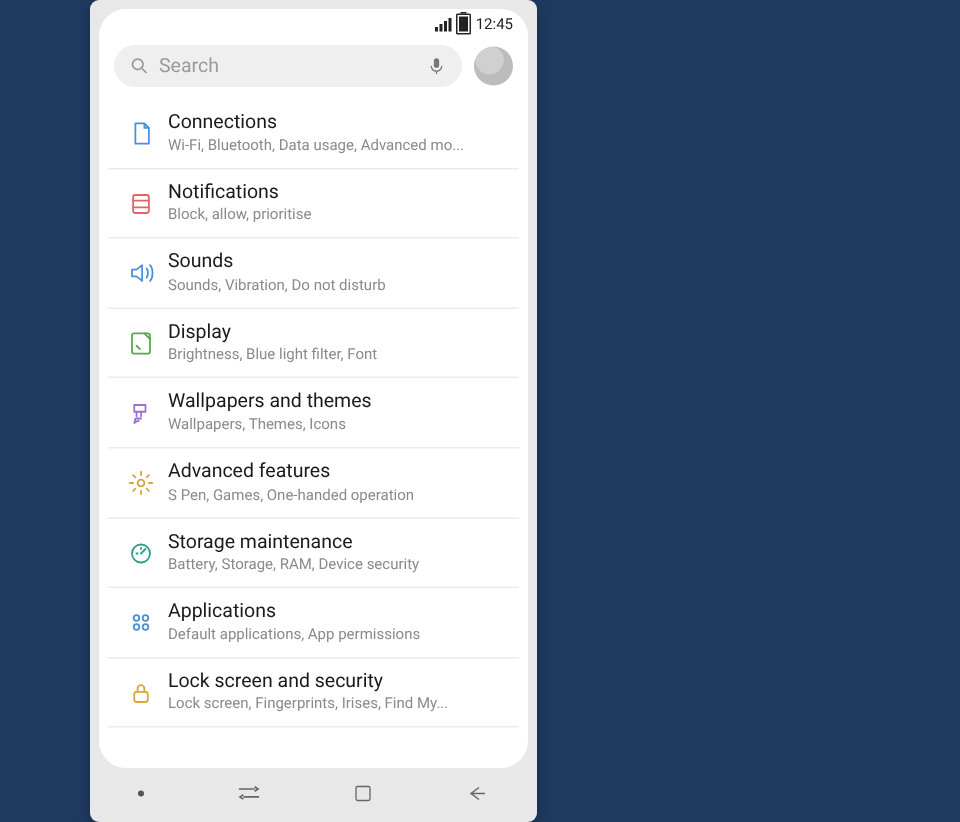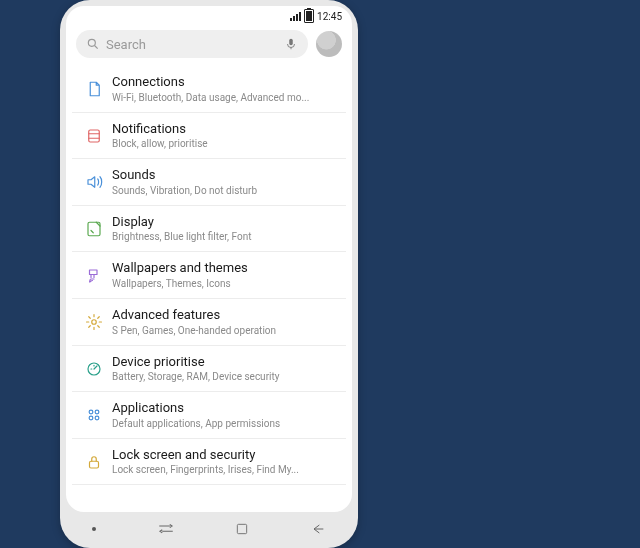--- a/index.html
+++ b/index.html
@@ -1,17 +1,17 @@
 <!DOCTYPE html>
 <html><head>
 <meta charset="utf-8">
 <style>
   html,body{margin:0;padding:0;font-family:-apple-system,BlinkMacSystemFont,"Segoe UI",Roboto,Arial,sans-serif;}
   .stage{width:640px;height:548px;background:#1f3a5f;position:relative;}
-  .phone{position:absolute;left:60px;top:0;width:298px;height:548px;background:#e8e8e8;border-radius:30px;box-shadow:0 2px 8px rgba(0,0,0,.25);overflow:hidden;}
+  .phone{position:absolute;left:60px;top:0;width:298px;height:548px;background:#e8e8e8;border-radius:6px;box-shadow:0 2px 8px rgba(0,0,0,.25);overflow:hidden;}
   .screen{position:absolute;left:6px;top:6px;right:6px;bottom:36px;background:#fff;border-radius:18px;overflow:hidden;display:flex;flex-direction:column;}
   .statusbar{height:20px;display:flex;align-items:center;justify-content:flex-end;padding:0 10px;font-size:10px;color:#222;gap:3px;}
   .sig{display:inline-flex;align-items:flex-end;gap:1px;}
   .sig span{width:2px;background:#222;display:inline-block;}
   .sig span:nth-child(1){height:3px;}
   .sig span:nth-child(2){height:5px;}
   .sig span:nth-child(3){height:7px;}
   .sig span:nth-child(4){height:9px;}
   .batt{width:8px;height:12px;border:1px solid #222;border-radius:1px;position:relative;display:inline-block;}
   .batt::before{content:"";position:absolute;left:2px;right:2px;top:-2px;height:1px;background:#222;}
@@ -151,21 +151,21 @@
           <div class="item">
             <div class="iconcell">
               <span>
                 <svg width="18" height="18" viewBox="0 0 24 24">
                   <circle cx="12" cy="12" r="8" fill="none" stroke="#2aa08a" stroke-width="1.6" stroke-linecap="round" stroke-linejoin="round"></circle>
                   <path d="M12 12l4-4M8 12h1M12 7v1" fill="none" stroke="#2aa08a" stroke-width="1.6" stroke-linecap="round" stroke-linejoin="round"></path>
                 </svg>
               </span>
             </div>
             <div class="txtcell">
-              <div class="title">Device prioritise</div>
+              <div class="title">Storage maintenance</div>
               <div class="sub">Battery, Storage, RAM, Device security</div>
             </div>
           </div>
           <div class="item">
             <div class="iconcell">
               <span>
                 <svg width="18" height="18" viewBox="0 0 24 24">
                   <circle cx="8" cy="8" r="2.5" fill="none" stroke="#4a90d9" stroke-width="1.6" stroke-linecap="round" stroke-linejoin="round"></circle>
                   <circle cx="16" cy="8" r="2.5" fill="none" stroke="#4a90d9" stroke-width="1.6" stroke-linecap="round" stroke-linejoin="round"></circle>
                   <circle cx="8" cy="16" r="2.5" fill="none" stroke="#4a90d9" stroke-width="1.6" stroke-linecap="round" stroke-linejoin="round"></circle>

